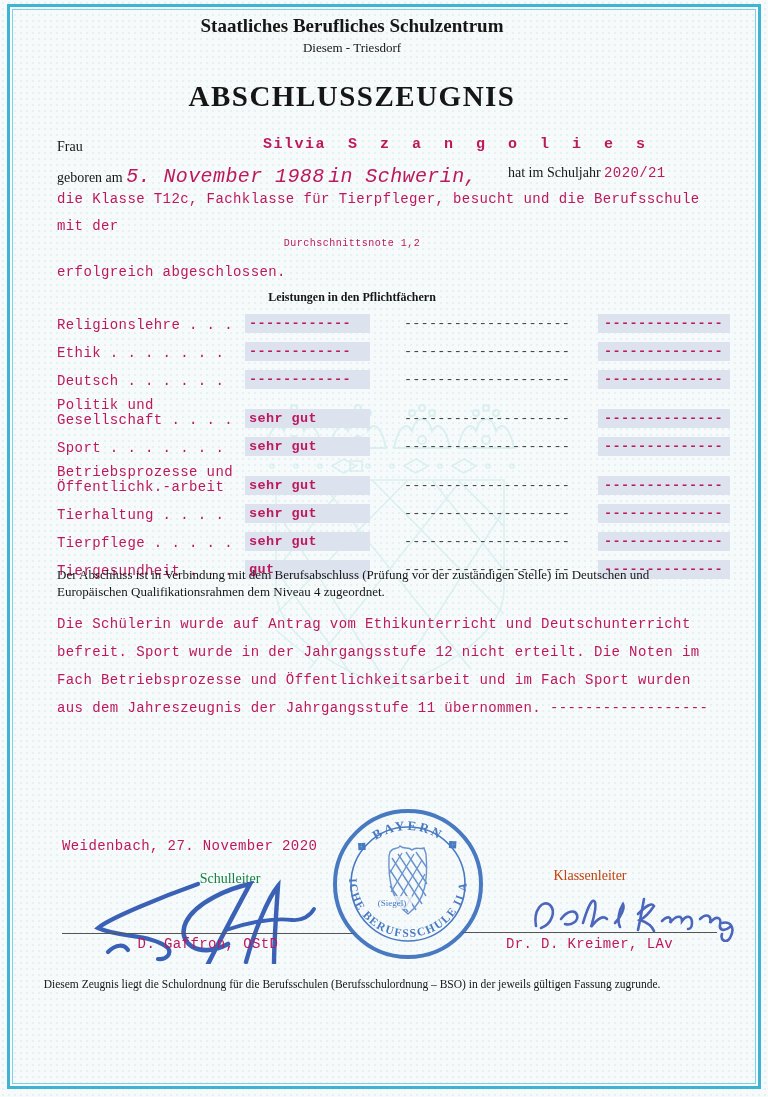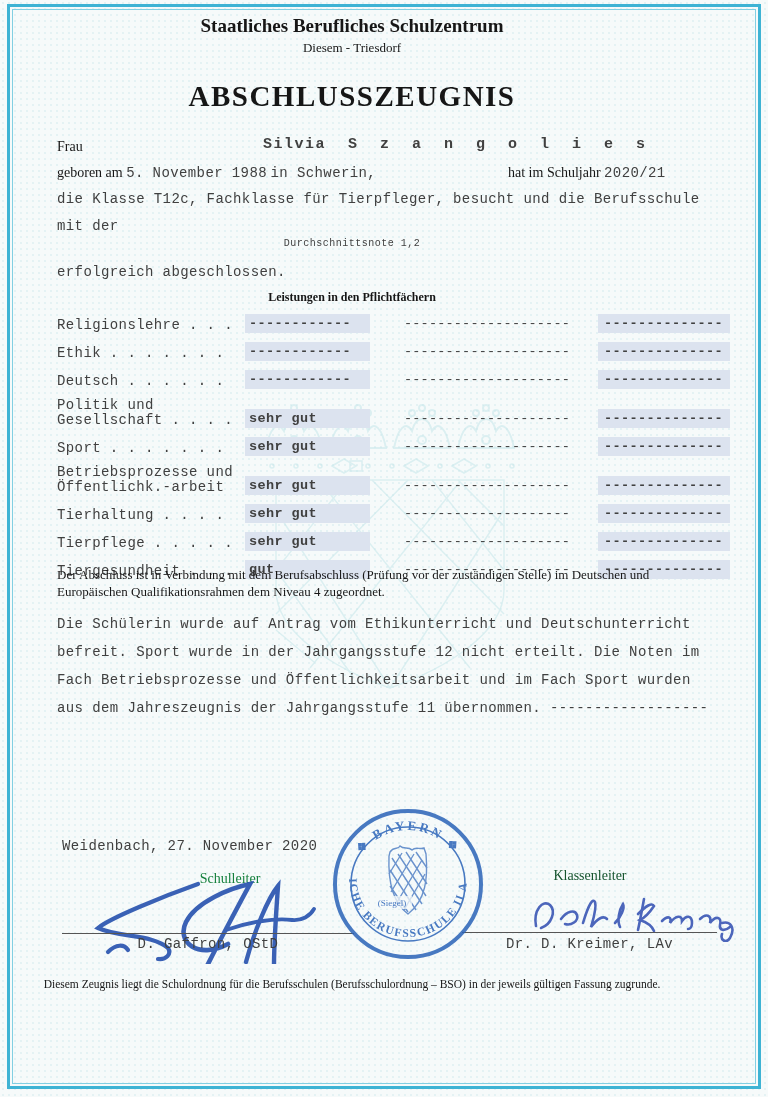--- a/index.html
+++ b/index.html
@@ -6,49 +6,49 @@
   body{width:768px;height:1097px;background:#eef5f6;}
   .page{position:relative;width:768px;height:1097px;background:#f6fafa;overflow:hidden;
         font-family:"Liberation Serif",serif;color:#161616;}
   .page::before{content:'';position:absolute;inset:0;pointer-events:none;
         background-image:radial-gradient(rgba(110,185,200,.13) 1px,transparent 1.3px);
         background-size:6px 6px;}
   .frame{position:absolute;top:4px;left:7px;right:7px;bottom:8px;border:3px solid #3eb3d4;pointer-events:none;}
   .frame::after{content:'';position:absolute;inset:2px;border:1px solid #82cfe2;}
   .abs{position:absolute;}
   .center{left:0;width:704px;text-align:center;}
-  .mono{font-family:"Liberation Mono",monospace;color:#404040;letter-spacing:.4px;}
+  .mono{font-family:"Liberation Mono",monospace;color:#be185d;letter-spacing:.4px;}
   .serif{font-family:"Liberation Serif",serif;}
   .school-name{top:15px;font-size:19px;font-weight:bold;}
   .school-loc{top:40px;font-size:13px;}
   .cert-title{top:80px;font-size:29px;font-weight:bold;letter-spacing:1.5px;}
   .l-frau{top:139px;left:57px;font-size:14px;}
   .l-name{top:136px;left:263px;font-size:15px;font-weight:bold;letter-spacing:1.5px;}
   .l-name .lastname{margin-left:22px;letter-spacing:7px;}
   .l-born{top:165px;left:57px;font-size:14px;}
-  .l-born .mono{font-size:14px;}
+  .l-born .mono{font-size:20px;font-style:italic;}
   .l-schoolyear{top:165px;left:508px;font-size:14px;}
   .l-class{top:191px;left:57px;font-size:14px;}
   .l-mitder{top:218px;left:57px;font-size:14px;}
   .l-avg{top:238px;font-size:10px;font-weight:normal;letter-spacing:.5px;}
   .l-done{top:264px;left:57px;font-size:14px;}
   .grades-heading{top:290px;font-size:12px;font-weight:bold;}
   .grades{top:314px;left:57px;width:678px;}
   .grow{display:flex;align-items:flex-end;margin-bottom:9px;}
   .col-subject{width:188px;font-size:14px;line-height:15px;}
   .cell-grade{width:125px;background:#dce3ef;font-weight:bold;font-size:13.5px;
               line-height:19px;padding-left:4px;box-sizing:border-box;}
   .col-mid{width:180px;margin-left:34px;font-size:13.5px;line-height:19px;color:#3a3a3a;letter-spacing:.2px;}
   .cell-right{width:132px;margin-left:14px;background:#dce3ef;font-weight:bold;
               font-size:13.5px;line-height:19px;padding-left:6px;box-sizing:border-box;}
   .para-qual{top:567px;left:57px;width:662px;font-size:13px;line-height:16.5px;}
   .para-remarks{top:610px;left:57px;width:680px;font-size:14px;line-height:28px;}
   .l-date{top:838px;left:62px;font-size:14px;}
   .role-left{top:871px;left:130px;width:200px;text-align:center;font-size:14px;color:#15803d;}
-  .role-right{top:868px;left:500px;width:180px;text-align:center;font-size:14px;color:#14532d;}
+  .role-right{top:868px;left:500px;width:180px;text-align:center;font-size:14px;color:#c2410c;}
   .sig-left{top:876px;left:80px;}
   .sig-right{top:892px;left:528px;}
   .sigline-left{top:933px;left:62px;width:292px;border-top:1.5px solid #555;}
   .sigline-right{top:932px;left:462px;width:255px;border-top:1.5px solid #555;}
   .name-left{top:936px;left:62px;width:292px;text-align:center;font-size:14px;}
   .name-right{top:936px;left:462px;width:255px;text-align:center;font-size:14px;}
   .stamp{top:804px;left:328px;}
   .watermark{top:400px;left:262px;opacity:.55;}
   .footer1{top:978px;font-size:11.5px;}
   .footer2{top:995px;font-size:11.5px;}

